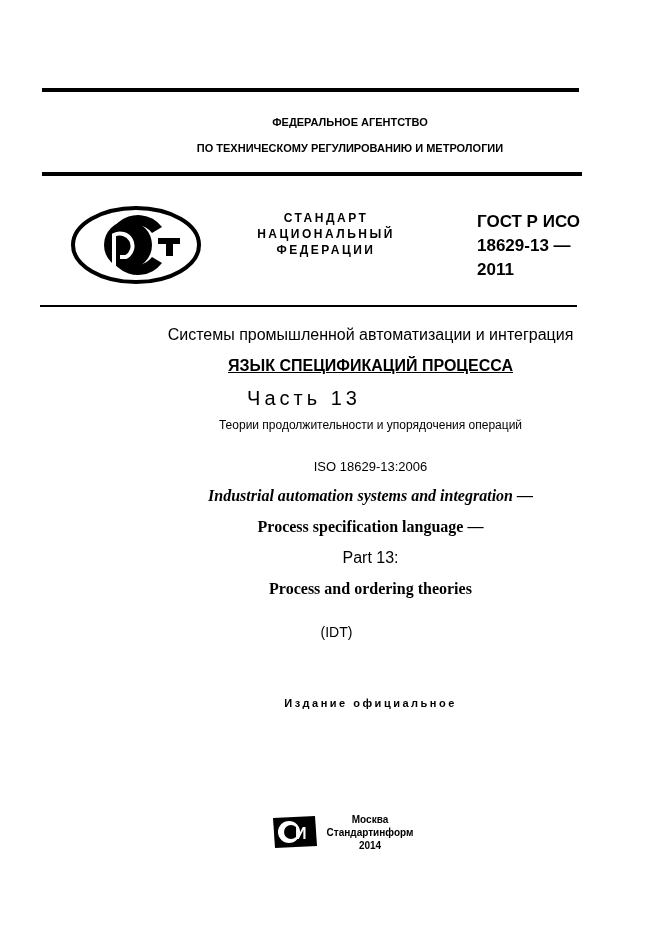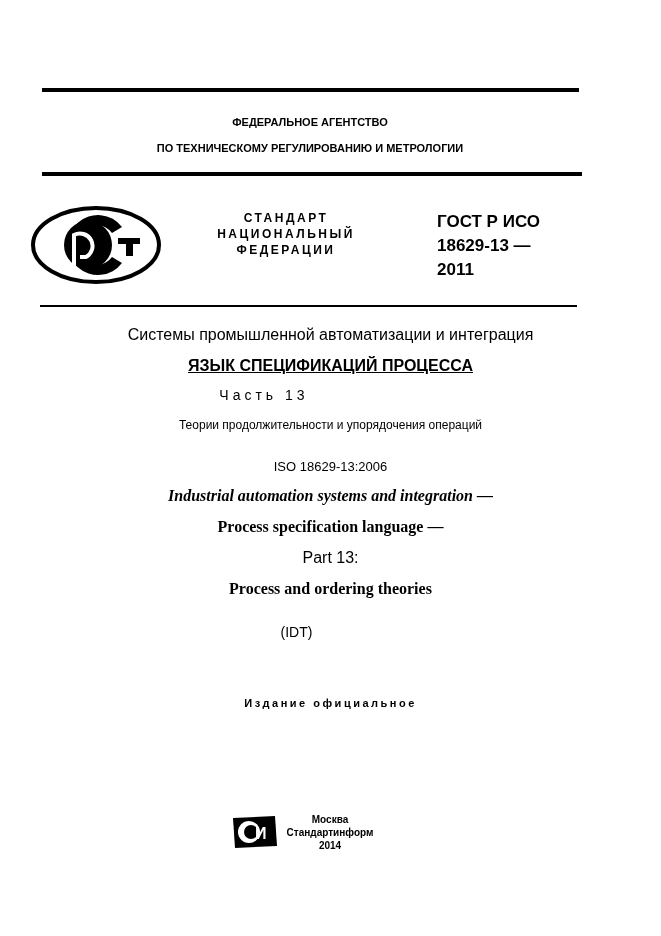--- a/index.html
+++ b/index.html
@@ -1,17 +1,17 @@
 <!DOCTYPE html>
 <html><head>
 <meta charset="utf-8">
 <style>
   html, body { margin: 0; padding: 0; background: #ffffff; }
   body { width: 661px; height: 936px; position: relative; overflow: hidden; color: #000; }
-  .abs { position: absolute; }
+  .abs { position: absolute; margin-left: 40px; }
   .sans { font-family: "Liberation Sans", "DejaVu Sans", sans-serif; }
   .serif { font-family: "Liberation Serif", "DejaVu Serif", serif; }
   .rule { position: absolute; background: #000; }
   .center { text-align: center; }
   .b { font-weight: bold; }
 </style>
 </head>
 <body>
 
 <div class="rule" style="left:42px; top:88px; width:537px; height:4px;"></div>
@@ -45,21 +45,21 @@
 <div class="abs sans b" style="left:437px; top:210px; font-size:17px; line-height:24px;">
   <div>ГОСТ Р ИСО</div>
   <div>18629-13 —</div>
   <div>2011</div>
 </div>
 
 <div class="rule" style="left:40px; top:305px; width:537px; height:2px;"></div>
 
 <div class="abs sans center" style="left:0; width:661px; top:326px; font-size:16px;">Системы промышленной автоматизации и интеграция</div>
 <div class="abs sans b center" style="left:0; width:661px; top:357px; font-size:16px;text-decoration:underline;">ЯЗЫК СПЕЦИФИКАЦИЙ ПРОЦЕССА</div>
-<div class="abs sans center" style="left:0; width:528px; top:387px; font-size:14px; letter-spacing:4px;">Часть 13</div>
+<div class="abs sans center" style="left:0; width:528px; top:387px; font-size:20px; letter-spacing:4px;">Часть 13</div>
 <div class="abs sans center" style="left:0; width:661px; top:418px; font-size:12px;">Теории продолжительности и упорядочения операций</div>
 
 <div class="abs sans center" style="left:0; width:661px; top:459px; font-size:13px;">ISO 18629-13:2006</div>
 <div class="abs serif b center" style="left:0; width:661px; top:487px; font-size:16px;font-style:italic;">Industrial automation systems and integration —</div>
 <div class="abs serif b center" style="left:0; width:661px; top:518px; font-size:16px;">Process specification language —</div>
 <div class="abs sans center" style="left:0; width:661px; top:549px; font-size:16px;">Part 13:</div>
 <div class="abs serif b center" style="left:0; width:661px; top:580px; font-size:16px;">Process and ordering theories</div>
 
 <div class="abs sans center" style="left:0; width:593px; top:624px; font-size:14px;">(IDT)</div>
 

